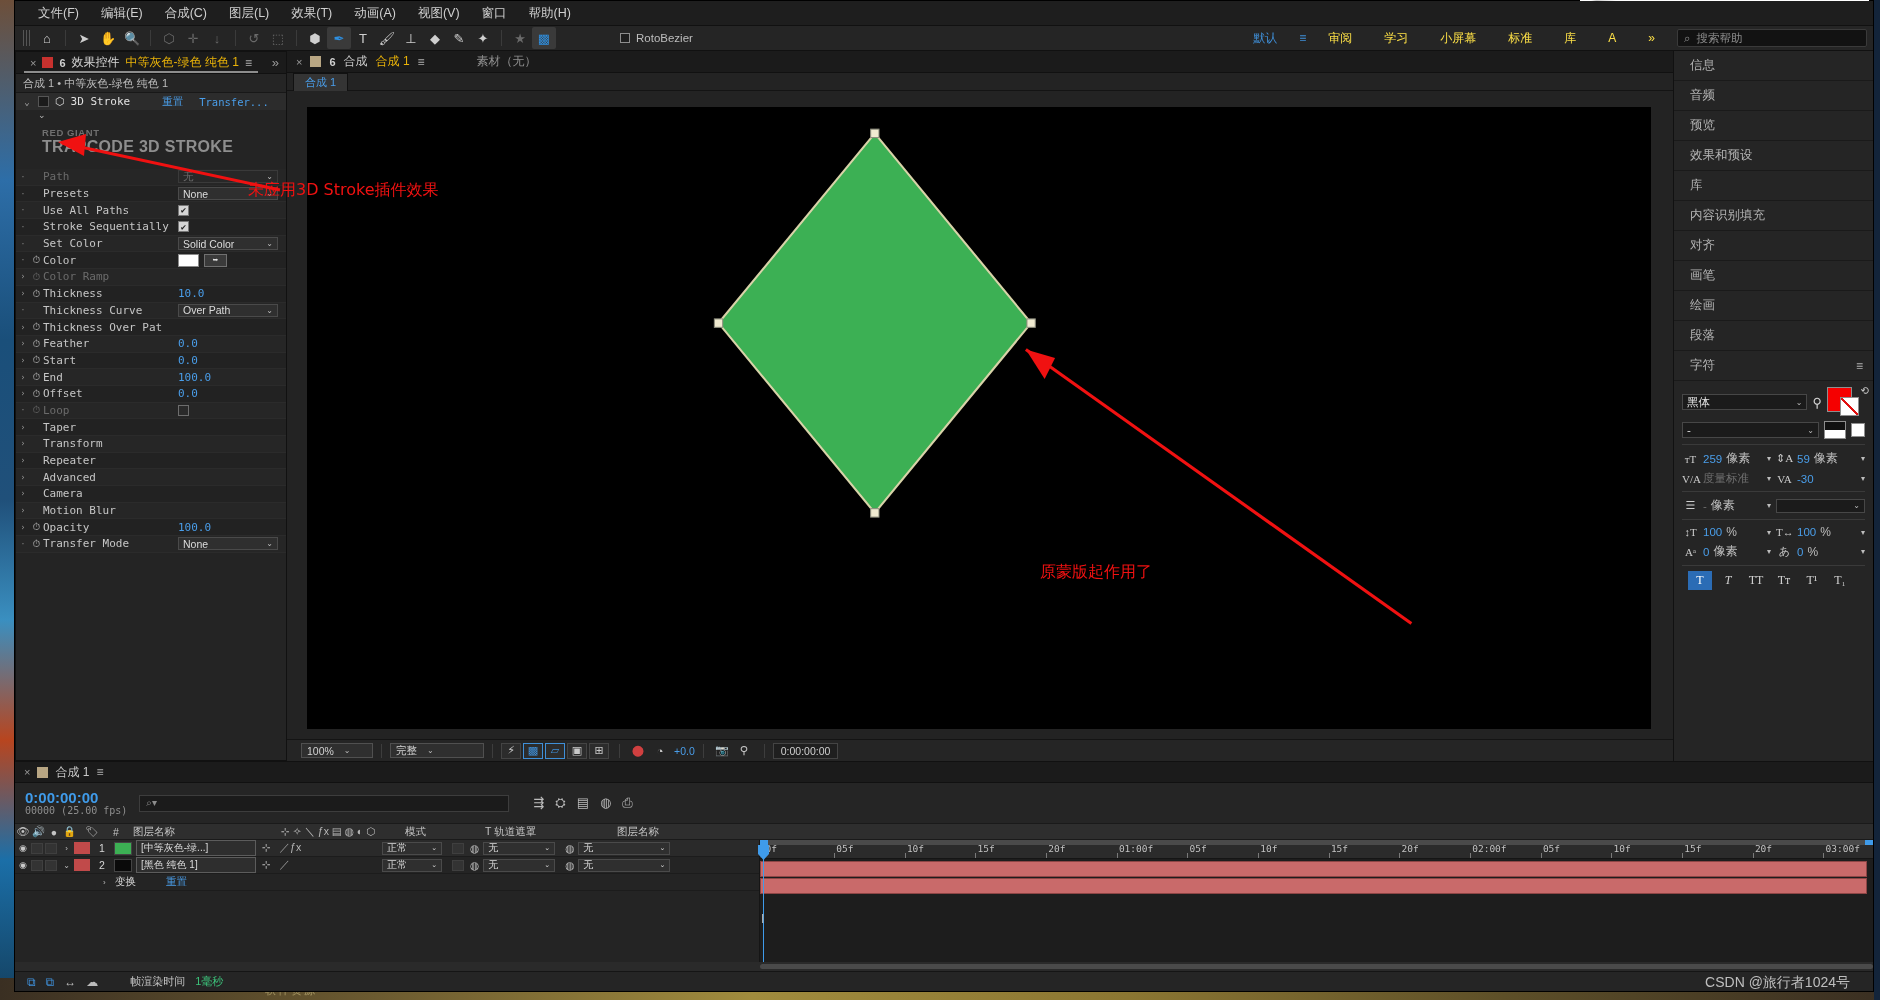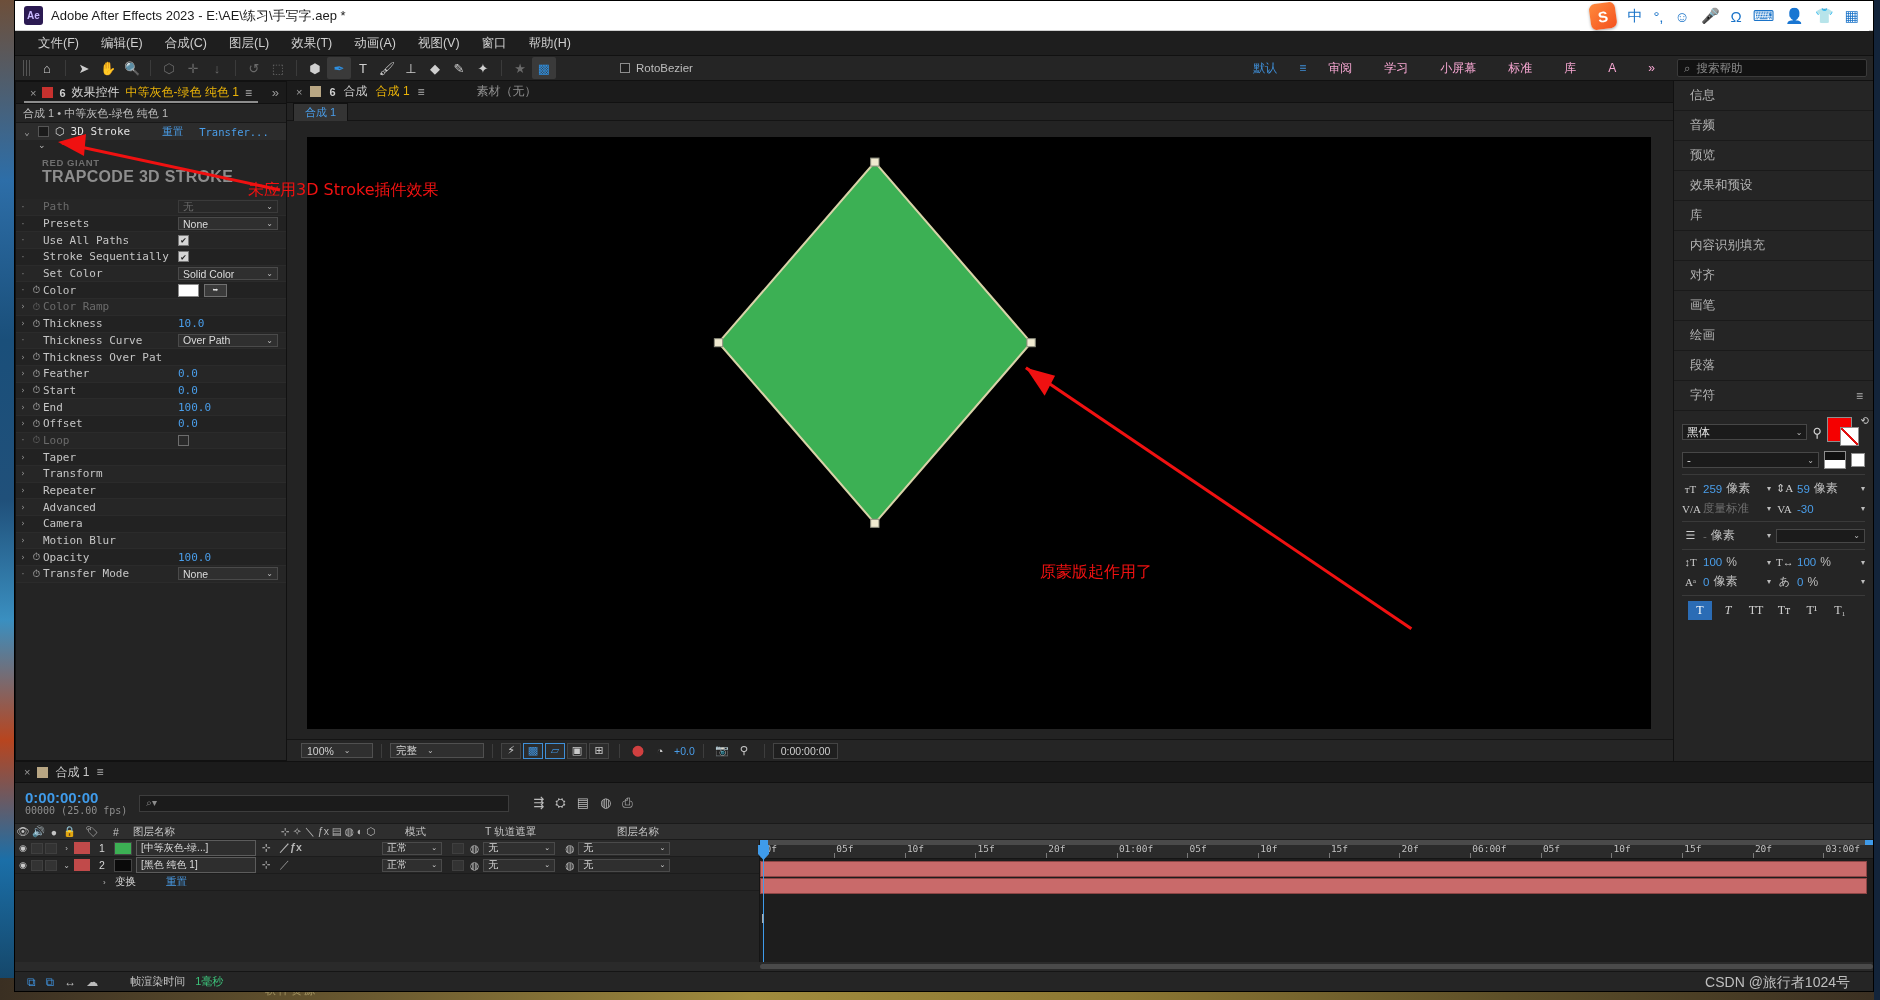--- a/index.html
+++ b/index.html
@@ -53,21 +53,21 @@
   .tgrip{ width:7px;height:16px;margin-right:5px;
           background:repeating-linear-gradient(90deg,#555 0 1px,transparent 1px 3px);}
   .tool{ width:24px;height:22px;display:flex;align-items:center;justify-content:center;
          color:#cfcfcf;font-size:13px;border-radius:2px;}
   .tool.active{ background:#3a3a3a; color:#2e8fe0; }
   .tool.dim{ color:#6a6a6a; }
   .tsep{ width:1px;height:16px;background:#3b3b3b;margin:0 6px;}
   .rotob{ display:flex;align-items:center;gap:6px;margin-left:22px;color:#bdbdbd;font-size:11.5px;padding-left:42px;}
   .cbox{width:10px;height:10px;border:1px solid #8d8d8d;background:#1e1e1e;}
   .wsbar{ margin-left:auto; display:flex;align-items:center;gap:0; padding-right:6px;}
-  .ws{ padding:2px 16px; color:#f9a8d4; font-size:12px;}
+  .ws{ padding:2px 16px; color:#fde047; font-size:12px;}
   .ws.active{ color:#3f8fd8; }
   .ws.ham{ padding:2px 6px; color:#3f8fd8;}
   .searchbox{ display:flex;align-items:center;gap:6px;width:190px;height:18px;
               background:#121212;border:1px solid #3a3a3a;border-radius:2px;
               padding:0 6px;color:#8a8a8a;font-size:11.5px;margin-left:6px;}
 
   
   .work{ flex:1; display:flex; min-height:0; background:#1e1e1e; }
 
   
@@ -226,29 +226,20 @@
 
 <div class="desktop">
   <div class="wall-l"></div>
   <div class="wall-b"></div>
   <div class="wall-b-text">软件资源</div>
   <div class="wall-r"></div>
 </div>
 
 <div class="app">
 
-  <div class="titlebar">
-    <div class="ae-logo">Ae</div>
-    <div class="title-text">Adobe After Effects 2023 - E:\AE\练习\手写字.aep *</div>
-    <div class="win-btns">
-      <div class="win-btn">–</div>
-      <div class="win-btn">□</div>
-      <div class="win-btn close">✕</div>
-    </div>
-  </div>
 
   <div class="menubar">
     <div class="menuitem">文件(F)</div>
     <div class="menuitem">编辑(E)</div>
     <div class="menuitem">合成(C)</div>
     <div class="menuitem">图层(L)</div>
     <div class="menuitem">效果(T)</div>
     <div class="menuitem">动画(A)</div>
     <div class="menuitem">视图(V)</div>
     <div class="menuitem">窗口</div>
@@ -758,21 +749,21 @@
       <div class="tl-names" id="layer-rows">
           <div class="lrow a">
             <span class="eye">◉</span>
             <span class="mini"></span>
             <span class="mini"></span>
             <span style="width:15px;text-align:center;color:#bdbdbd;font-size:8px;">›</span>
             <span style="width:16px;height:12px;background:#c14a4a;display:inline-block;"></span>
             <span style="width:24px;text-align:center;color:#d6d6d6;">1</span>
             <span style="width:18px;height:13px;background:#3cb054;border:1px solid #444;display:inline-block;"></span>
             <span class="lblbox" style="margin-left:4px;width:120px;">[中等灰色-绿...]</span>
-            <span style="width:120px;padding-left:6px;color:#b8b8b8;font-weight:bold;">⊹ &nbsp; ／ƒx</span>
+            <span style="width:120px;padding-left:6px;color:#b8b8b8;">⊹ &nbsp; ／ƒx</span>
             <span style="margin-left:6px;">
               <span class="modesel">正常<span class="car">⌄</span></span>
             </span>
             <span style="margin-left:10px;display:flex;align-items:center;gap:4px;">
               <span class="mini"></span>
               <span style="color:#bdbdbd;">◍</span>
               <span class="modesel" style="width:72px;">无<span class="car">⌄</span></span>
             </span>
             <span style="margin-left:10px;display:flex;align-items:center;gap:4px;">
               <span style="color:#bdbdbd;">◍</span>
@@ -824,21 +815,21 @@
             <span class="tick" style="left: 32.246%;">01:00f</span>
             <span class="tickm" style="left: 32.046%;"></span>
             <span class="tick" style="left: 38.5952%;">05f</span>
             <span class="tickm" style="left: 38.3952%;"></span>
             <span class="tick" style="left: 44.9444%;">10f</span>
             <span class="tickm" style="left: 44.7444%;"></span>
             <span class="tick" style="left: 51.2937%;">15f</span>
             <span class="tickm" style="left: 51.0937%;"></span>
             <span class="tick" style="left: 57.6429%;">20f</span>
             <span class="tickm" style="left: 57.4429%;"></span>
-            <span class="tick" style="left: 63.9921%;">06:00f</span>
+            <span class="tick" style="left: 63.9921%;">02:00f</span>
             <span class="tickm" style="left: 63.7921%;"></span>
             <span class="tick" style="left: 70.3413%;">05f</span>
             <span class="tickm" style="left: 70.1413%;"></span>
             <span class="tick" style="left: 76.6905%;">10f</span>
             <span class="tickm" style="left: 76.4905%;"></span>
             <span class="tick" style="left: 83.0397%;">15f</span>
             <span class="tickm" style="left: 82.8397%;"></span>
             <span class="tick" style="left: 89.3889%;">20f</span>
             <span class="tickm" style="left: 89.1889%;"></span>
             <span class="tick" style="left: 95.7381%;">03:00f</span>

